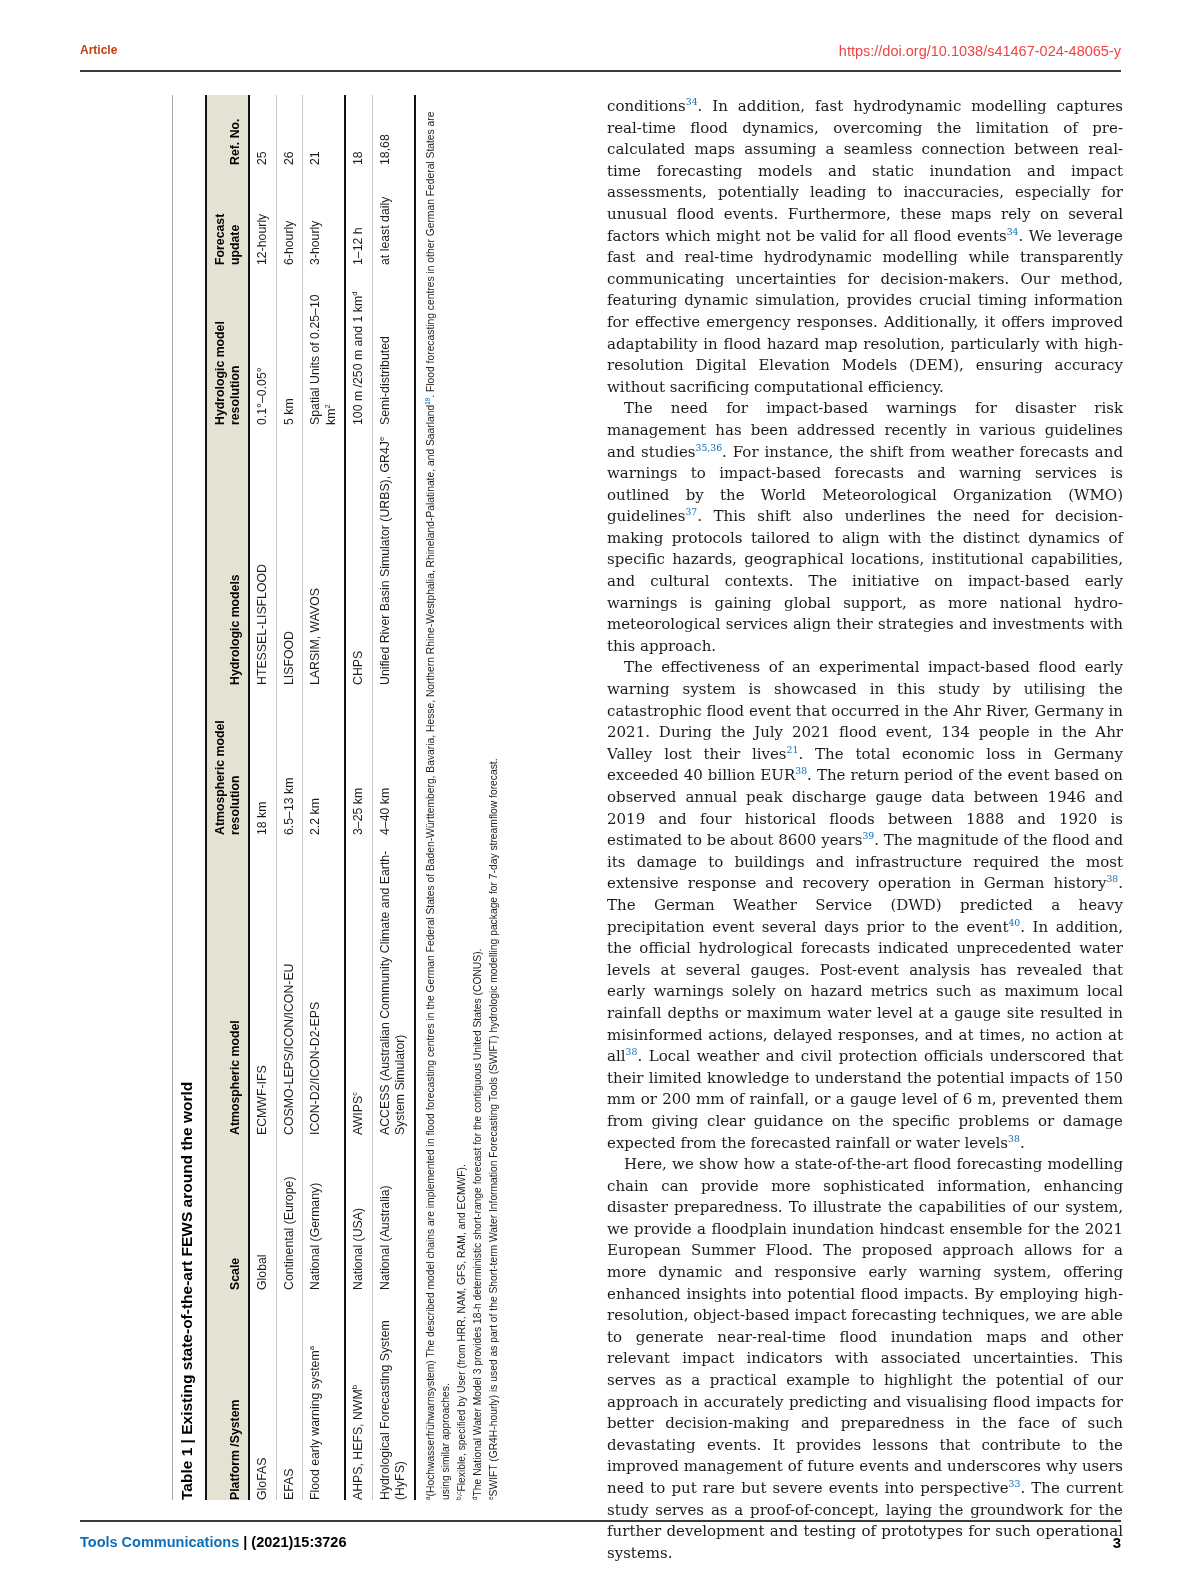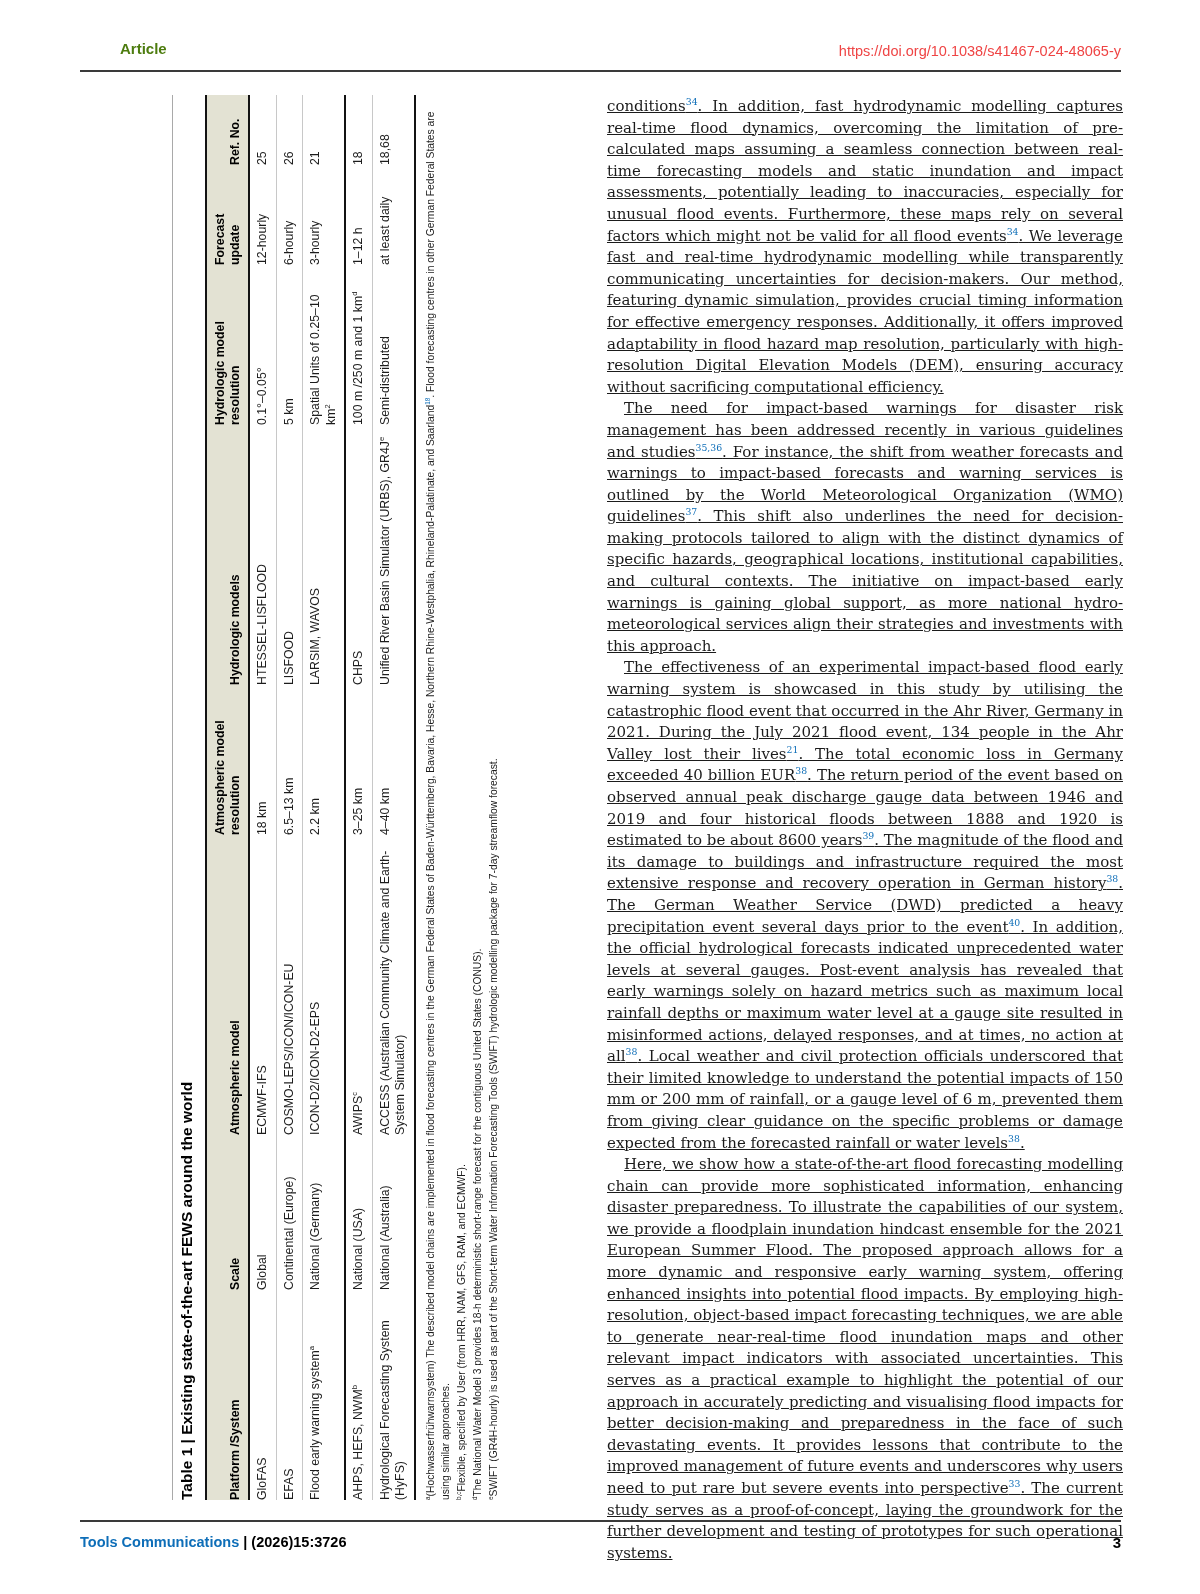--- a/index.html
+++ b/index.html
@@ -2,21 +2,21 @@
 <html><head>
 <meta charset="utf-8">
 <style>
   html,body{margin:0;padding:0;}
   body{
     width:1200px;height:1594px;position:relative;background:#ffffff;
     font-family:"Liberation Sans",sans-serif;color:#1c1c1c;overflow:hidden;
   }
   
   .page-header{position:absolute;left:80px;top:40px;width:1041px;}
-  .article-label{font-size:15px;font-weight:bold;color:#4d7c0f;margin-left:40px;}
+  .article-label{font-size:12px;font-weight:bold;color:#c2410c;}
   .doi-link{position:absolute;right:0;top:3px;font-size:14.5px;color:#ef4444;text-decoration:none;}
   .header-rule{position:absolute;left:80px;top:70px;width:1041px;height:2px;background:#3a3a3a;}
   
   .footer-rule{position:absolute;left:80px;top:1520px;width:1041px;height:2px;background:#3a3a3a;}
   .page-footer{position:absolute;left:80px;top:1534px;width:1041px;font-size:14.5px;}
   .journal-name{color:#0e6eb8;font-weight:bold;}
   .citation{color:#000;font-weight:bold;}
   .page-number{position:absolute;right:0;top:0;font-weight:bold;font-size:15px;color:#000;}
   
   .table-anchor{position:absolute;left:172px;top:95px;width:333px;height:1405px;}
@@ -43,21 +43,21 @@
   table.fews tr:last-child td{border-bottom:none;}
   td.ref-cell{color:#0e6eb8;}
   .footnotes{margin-top:7px;}
   .footnote-line{font-size:10.3px;line-height:15.8px;color:#1c1c1c;}
   
   .body-col{
     position:absolute;left:607px;top:96px;width:516px;
     font-family:"DejaVu Serif",serif;font-size:15px;line-height:21.6px;
     text-align:justify;color:#1b1b1b;
   }
-  .body-col p{margin:0;text-decoration:underline;}
+  .body-col p{margin:0;}
   .body-col p.indent{text-indent:17px;}
   sup{font-size:0.62em;line-height:0;vertical-align:super;}
   sup.b{color:#0e6eb8;}
   sup.d{color:inherit;}
 </style>
 </head>
 <body>
 
 <div class="page-header">
   <span class="article-label">Article</span>
@@ -156,15 +156,15 @@
 <div class="body-col" id="body-col">
     <p>conditions<sup class="b">34</sup>. In addition, fast hydrodynamic modelling captures real-time flood dynamics, overcoming the limitation of pre-calculated maps assuming a seamless connection between real-time forecasting models and static inundation and impact assessments, potentially leading to inaccuracies, especially for unusual flood events. Furthermore, these maps rely on several factors which might not be valid for all flood events<sup class="b">34</sup>. We leverage fast and real-time hydrodynamic modelling while transparently communicating uncertainties for decision-makers. Our method, featuring dynamic simulation, provides crucial timing information for effective emergency responses. Additionally, it offers improved adaptability in flood hazard map resolution, particularly with high-resolution Digital Elevation Models (DEM), ensuring accuracy without sacrificing computational efficiency.</p>
     <p class="indent">The need for impact-based warnings for disaster risk management has been addressed recently in various guidelines and studies<sup class="b">35,36</sup>. For instance, the shift from weather forecasts and warnings to impact-based forecasts and warning services is outlined by the World Meteorological Organization (WMO) guidelines<sup class="b">37</sup>. This shift also underlines the need for decision-making protocols tailored to align with the distinct dynamics of specific hazards, geographical locations, institutional capabilities, and cultural contexts. The initiative on impact-based early warnings is gaining global support, as more national hydro-meteorological services align their strategies and investments with this approach.</p>
     <p class="indent">The effectiveness of an experimental impact-based flood early warning system is showcased in this study by utilising the catastrophic flood event that occurred in the Ahr River, Germany in 2021. During the July 2021 flood event, 134 people in the Ahr Valley lost their lives<sup class="b">21</sup>. The total economic loss in Germany exceeded 40 billion EUR<sup class="b">38</sup>. The return period of the event based on observed annual peak discharge gauge data between 1946 and 2019 and four historical floods between 1888 and 1920 is estimated to be about 8600 years<sup class="b">39</sup>. The magnitude of the flood and its damage to buildings and infrastructure required the most extensive response and recovery operation in German history<sup class="b">38</sup>. The German Weather Service (DWD) predicted a heavy precipitation event several days prior to the event<sup class="b">40</sup>. In addition, the official hydrological forecasts indicated unprecedented water levels at several gauges. Post-event analysis has revealed that early warnings solely on hazard metrics such as maximum local rainfall depths or maximum water level at a gauge site resulted in misinformed actions, delayed responses, and at times, no action at all<sup class="b">38</sup>. Local weather and civil protection officials underscored that their limited knowledge to understand the potential impacts of 150 mm or 200 mm of rainfall, or a gauge level of 6 m, prevented them from giving clear guidance on the specific problems or damage expected from the forecasted rainfall or water levels<sup class="b">38</sup>.</p>
     <p class="indent">Here, we show how a state-of-the-art flood forecasting modelling chain can provide more sophisticated information, enhancing disaster preparedness. To illustrate the capabilities of our system, we provide a floodplain inundation hindcast ensemble for the 2021 European Summer Flood. The proposed approach allows for a more dynamic and responsive early warning system, offering enhanced insights into potential flood impacts. By employing high-resolution, object-based impact forecasting techniques, we are able to generate near-real-time flood inundation maps and other relevant impact indicators with associated uncertainties. This serves as a practical example to highlight the potential of our approach in accurately predicting and visualising flood impacts for better decision-making and preparedness in the face of such devastating events. It provides lessons that contribute to the improved management of future events and underscores why users need to put rare but severe events into perspective<sup class="b">33</sup>. The current study serves as a proof-of-concept, laying the groundwork for the further development and testing of prototypes for such operational systems.</p>
   </div>
 
 <div class="footer-rule"></div>
 <div class="page-footer">
   <span class="journal-name">Tools Communications</span>
-  <span class="citation">| (2026)15:3726</span>
+  <span class="citation">| (2021)15:3726</span>
   <span class="page-number">3</span>
 </div>
 
 </body></html>

